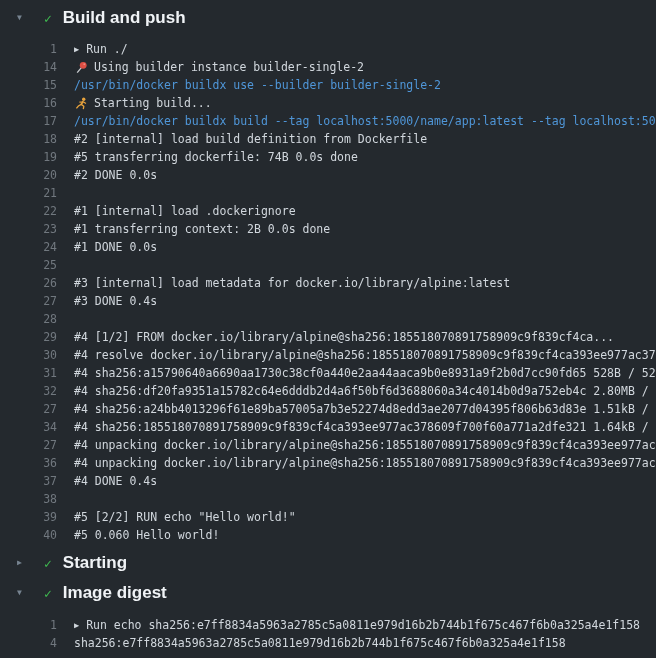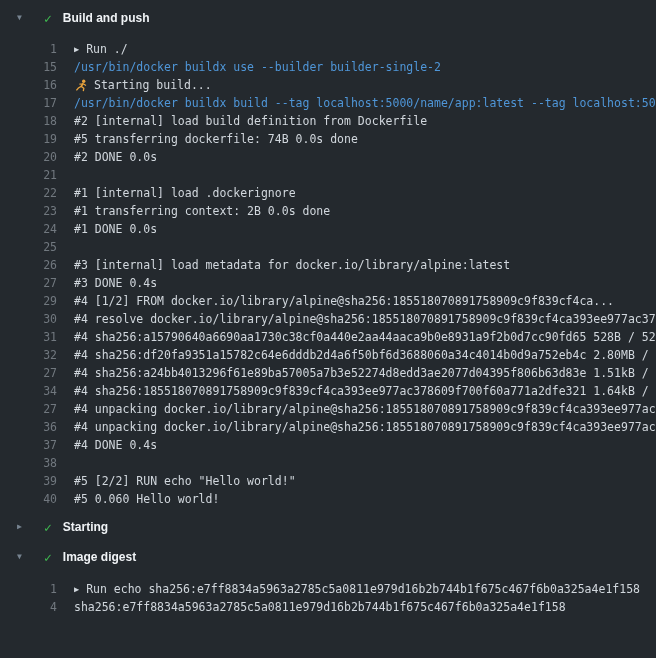--- a/index.html
+++ b/index.html
@@ -24,21 +24,21 @@
   .chevron{
     width:11px; font-size:8px; color:var(--chev); flex:0 0 11px;
     display:inline-block; text-align:left; line-height:1;
   }
   .check{
     margin-left:16px; font-size:13px; font-weight:700; color:var(--green);
     line-height:1;
   }
   .title{
     margin-left:11px; font-family:"Liberation Sans", sans-serif;
-    font-size:12px; font-weight:600; color:var(--title);
+    font-size:17px; font-weight:600; color:var(--title);
   }
   .section-body{padding:4px 0;}
   .section:last-child .section-body{padding:8px 0 6px 0;}
   .log-line{
     display:flex; height:18px; line-height:18px; overflow:hidden;
     white-space:pre;
   }
   .ln{flex:0 0 57px; text-align:right; color:var(--ln);}
   .lt{
     margin-left:17px; display:flex; align-items:center; white-space:pre;
@@ -61,38 +61,44 @@
 
 <main class="log" id="log">
     <div class="section">
       <div class="section-header">
         <span class="chevron">▼</span>
         <span class="check">✓</span>
         <span class="title">Build and push</span>
       </div>
       <div class="section-body">
         <div class="log-line kind-group"><span class="ln">1</span><span class="lt"><span class="play-icon">▶</span><span class="txt">Run ./</span></span></div>
+        <div class="log-line kind-output"><span class="ln">14</span><span class="lt"><span class="licon"><svg width="13" height="13" viewBox="0 0 13 13">
+                <path d="M6.4 6.6 L2.2 11.6" stroke="var(--pin-needle)" stroke-width="1.3" fill="none"></path>
+                <circle cx="8.2" cy="4.3" r="3.4" fill="var(--pin)"></circle>
+                <circle cx="9.3" cy="3.2" r="1" fill="#f0877e"></circle>
+              </svg></span><span class="txt">Using builder instance builder-single-2</span></span></div>
         <div class="log-line kind-command"><span class="ln">15</span><span class="lt"><span class="txt">/usr/bin/docker buildx use --builder builder-single-2</span></span></div>
         <div class="log-line kind-output"><span class="ln">16</span><span class="lt"><span class="licon"><svg width="13" height="13" viewBox="0 0 13 13">
                 <circle cx="8.7" cy="2.2" r="1.7" fill="var(--runner)"></circle>
                 <path d="M8.2 4.2 L6.2 7.4" stroke="var(--runner)" stroke-width="1.7" fill="none"></path>
                 <path d="M8.2 4.8 L11 6.4 M8 5 L4.4 5.2" stroke="var(--runner)" stroke-width="1.2" fill="none"></path>
                 <path d="M6.2 7.4 L8.8 9.2 L8.3 12.2 M6.2 7.4 L3.4 9 L1.4 11.4" stroke="var(--runner)" stroke-width="1.3" fill="none"></path>
               </svg></span><span class="txt">Starting build...</span></span></div>
         <div class="log-line kind-command"><span class="ln">17</span><span class="lt"><span class="txt">/usr/bin/docker buildx build --tag localhost:5000/name/app:latest --tag localhost:5000/name/app:1.0.0</span></span></div>
         <div class="log-line kind-output"><span class="ln">18</span><span class="lt"><span class="txt">#2 [internal] load build definition from Dockerfile</span></span></div>
         <div class="log-line kind-output"><span class="ln">19</span><span class="lt"><span class="txt">#5 transferring dockerfile: 74B 0.0s done</span></span></div>
         <div class="log-line kind-output"><span class="ln">20</span><span class="lt"><span class="txt">#2 DONE 0.0s</span></span></div>
         <div class="log-line kind-blank"><span class="ln">21</span><span class="lt"><span class="txt"></span></span></div>
         <div class="log-line kind-output"><span class="ln">22</span><span class="lt"><span class="txt">#1 [internal] load .dockerignore</span></span></div>
         <div class="log-line kind-output"><span class="ln">23</span><span class="lt"><span class="txt">#1 transferring context: 2B 0.0s done</span></span></div>
         <div class="log-line kind-output"><span class="ln">24</span><span class="lt"><span class="txt">#1 DONE 0.0s</span></span></div>
         <div class="log-line kind-blank"><span class="ln">25</span><span class="lt"><span class="txt"></span></span></div>
         <div class="log-line kind-output"><span class="ln">26</span><span class="lt"><span class="txt">#3 [internal] load metadata for docker.io/library/alpine:latest</span></span></div>
         <div class="log-line kind-output"><span class="ln">27</span><span class="lt"><span class="txt">#3 DONE 0.4s</span></span></div>
+        <div class="log-line kind-blank"><span class="ln">28</span><span class="lt"><span class="txt"></span></span></div>
         <div class="log-line kind-output"><span class="ln">29</span><span class="lt"><span class="txt">#4 [1/2] FROM docker.io/library/alpine@sha256:185518070891758909c9f839cf4ca...</span></span></div>
         <div class="log-line kind-output"><span class="ln">30</span><span class="lt"><span class="txt">#4 resolve docker.io/library/alpine@sha256:185518070891758909c9f839cf4ca393ee977ac378609f700f60a771a2dfe321 done</span></span></div>
         <div class="log-line kind-output"><span class="ln">31</span><span class="lt"><span class="txt">#4 sha256:a15790640a6690aa1730c38cf0a440e2aa44aaca9b0e8931a9f2b0d7cc90fd65 528B / 528B 0.0s done</span></span></div>
         <div class="log-line kind-output"><span class="ln">32</span><span class="lt"><span class="txt">#4 sha256:df20fa9351a15782c64e6dddb2d4a6f50bf6d3688060a34c4014b0d9a752eb4c 2.80MB / 2.80MB 0.1s done</span></span></div>
         <div class="log-line kind-output"><span class="ln">27</span><span class="lt"><span class="txt">#4 sha256:a24bb4013296f61e89ba57005a7b3e52274d8edd3ae2077d04395f806b63d83e 1.51kB / 1.51kB 0.0s done</span></span></div>
         <div class="log-line kind-output"><span class="ln">34</span><span class="lt"><span class="txt">#4 sha256:185518070891758909c9f839cf4ca393ee977ac378609f700f60a771a2dfe321 1.64kB / 1.64kB 0.0s done</span></span></div>
         <div class="log-line kind-output"><span class="ln">27</span><span class="lt"><span class="txt">#4 unpacking docker.io/library/alpine@sha256:185518070891758909c9f839cf4ca393ee977ac378609f700f60a771a2dfe321</span></span></div>
         <div class="log-line kind-output"><span class="ln">36</span><span class="lt"><span class="txt">#4 unpacking docker.io/library/alpine@sha256:185518070891758909c9f839cf4ca393ee977ac378609f700f60a771a2dfe321 0.1s done</span></span></div>
         <div class="log-line kind-output"><span class="ln">37</span><span class="lt"><span class="txt">#4 DONE 0.4s</span></span></div>
         <div class="log-line kind-blank"><span class="ln">38</span><span class="lt"><span class="txt"></span></span></div>

